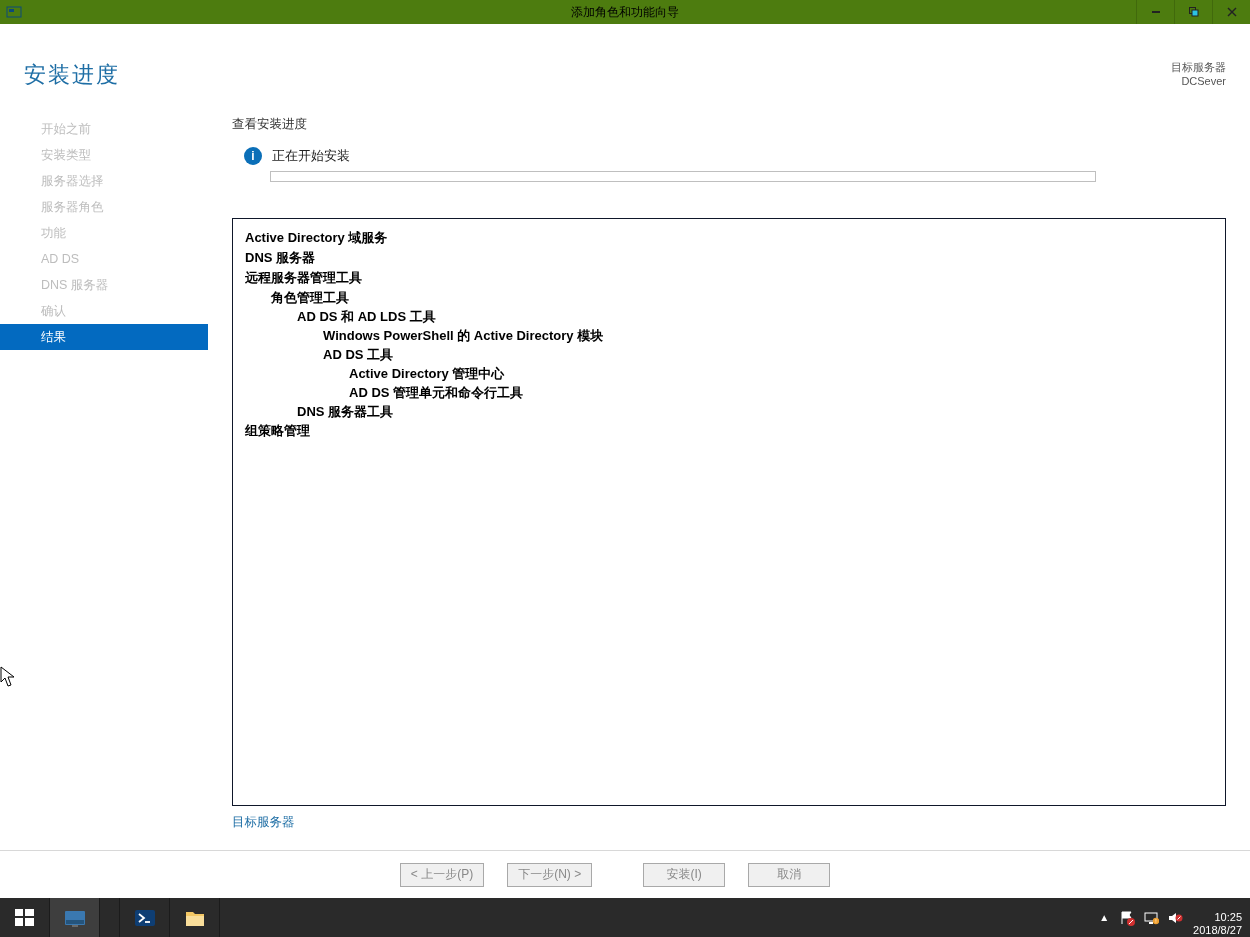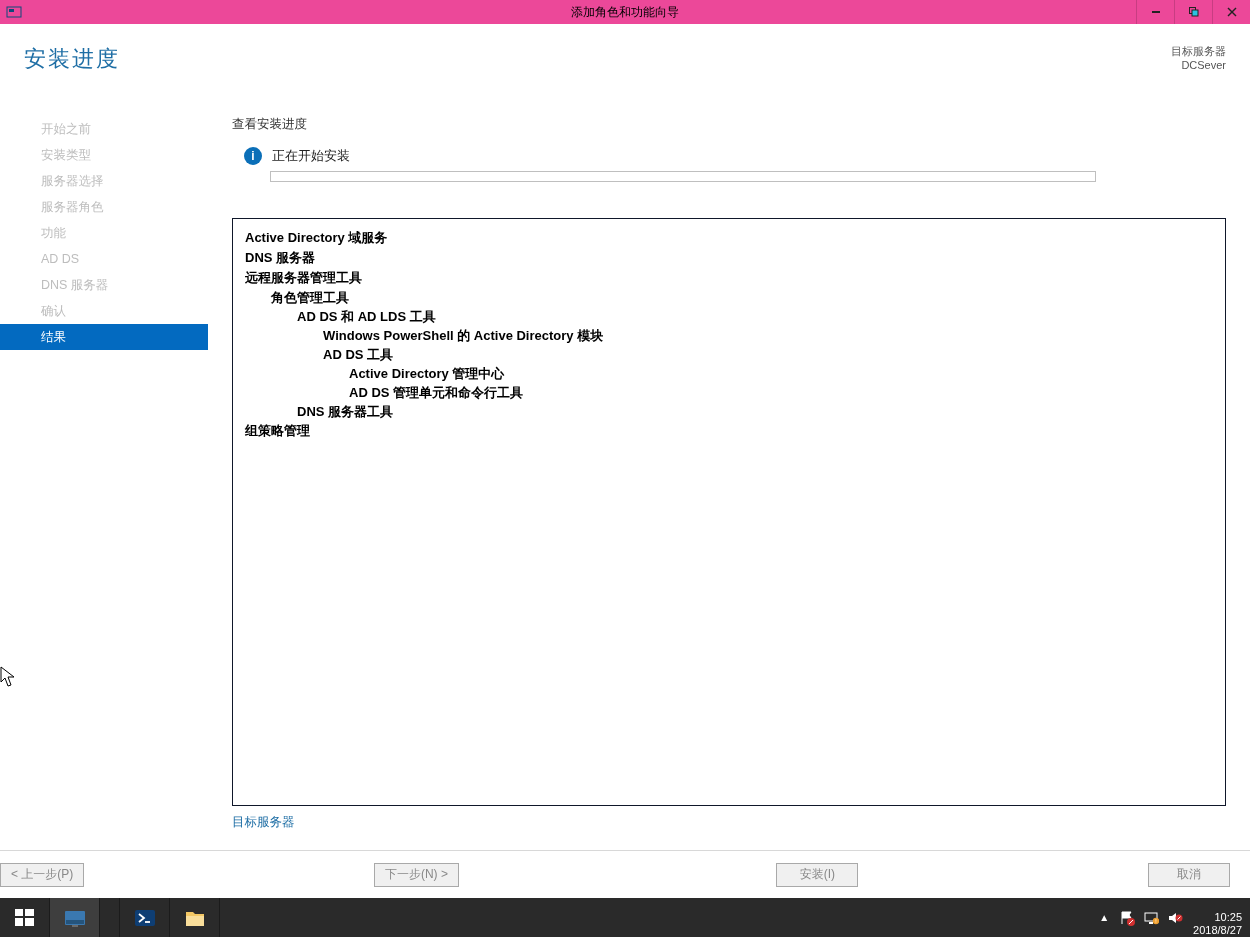--- a/index.html
+++ b/index.html
@@ -1,28 +1,28 @@
 <!DOCTYPE html>
 <html><head>
 <meta charset="utf-8">
 <style>
 * { margin: 0; padding: 0; box-sizing: border-box; font-family: "Microsoft YaHei", "Segoe UI", sans-serif; }
 body { width: 1250px; height: 937px; overflow: hidden; background: #fff; position: relative; }
 
 
-.titlebar { height: 24px; background: #ec4899; display: flex; align-items: center; position: relative; }
+.titlebar { height: 24px; background: #4d7c0f; display: flex; align-items: center; position: relative; }
 .titlebar .app-icon { width: 20px; height: 20px; margin-left: 4px; display: flex; align-items: center; justify-content: center; }
 .titlebar .app-icon svg { width: 16px; height: 16px; }
 .titlebar .title-text { position: absolute; left: 50%; transform: translateX(-50%); font-size: 12px; color: #000; }
 .win-controls { margin-left: auto; display: flex; height: 100%; }
 .win-btn { width: 38px; height: 100%; display: flex; align-items: center; justify-content: center; border-left: 1px solid rgba(0,0,0,.15); color: #222; }
 .win-btn svg { width: 10px; height: 10px; }
 
 
-.header { height: 74px; padding: 20px 24px 0 24px; display: flex; align-items: flex-start; justify-content: space-between; }
+.header { height: 74px; padding: 36px 24px 0 24px; display: flex; align-items: flex-start; justify-content: space-between; }
 .header-title { color: #1e6ea5; font-size: 22px; font-weight: 400; letter-spacing: 2px; }
 .target-box { text-align: right; font-size: 11px; color: #555; line-height: 14px; }
 
 
 .wizard-body { display: flex; height: 752px; justify-content: space-between; }
 
 
 .sidebar { width: 208px; padding-top: 18px; }
 .step { height: 26px; line-height: 26px; padding-left: 41px; font-size: 12.5px; color: #bdbdbd; }
 .step.active { background: #036ac0; color: #fff; }
@@ -38,21 +38,21 @@
 .result-box { margin-top: 36px; border: 1px solid #0f172a; height: 588px; padding: 10px 12px; font-size: 13px; color: #000; overflow: auto; }
 .result-box .l0 { font-weight: bold; margin-bottom: 2px; }
 .result-box .l1 { margin-left: 26px; font-weight: bold; margin-top: 1px; margin-bottom: 1px; }
 .result-box .l2 { margin-left: 52px; font-weight: bold; margin-top: 1px; margin-bottom: 1px; }
 .result-box .l3 { margin-left: 78px; font-weight: bold; margin-top: 1px; margin-bottom: 1px; }
 .result-box .l4 { margin-left: 104px; font-weight: bold; margin-top: 1px; margin-bottom: 1px; }
 
 .export-link { margin-top: 8px; font-size: 12.5px; color: #1e6ea5; cursor: pointer; display: inline-block; }
 
 
-.button-bar { height: 48px; border-top: 1px solid #d8d8d8; display: flex; align-items: center; justify-content: space-between; padding-right: 20px; gap: 23px; }
+.button-bar { height: 48px; border-top: 1px solid #d8d8d8; display: flex; align-items: center; justify-content: center; padding-right: 20px; gap: 23px; }
 .btn { min-width: 82px; height: 24px; font-size: 12px; border: 1px solid #a9a9a9; background: #f0f0f0; color: #888; padding: 0 10px; }
 .btn.sep { margin-left: 28px; }
 
 
 .taskbar { position: absolute; left: 0; right: 0; bottom: 0; height: 39px; background: #2a2a2a; display: flex; align-items: stretch; }
 .taskbar .task-btn { width: 50px; display: flex; align-items: center; justify-content: center; border-right: 1px solid #1b1b1b; }
 .taskbar .task-btn.active { background: #3e3e3e; }
 .taskbar .task-btn svg { width: 24px; height: 24px; }
 .task-gap { width: 20px; border-right: 1px solid #1b1b1b; }
 .tray { margin-left: auto; display: flex; align-items: center; color: #fff; font-size: 11px; padding-right: 8px; gap: 10px; }

